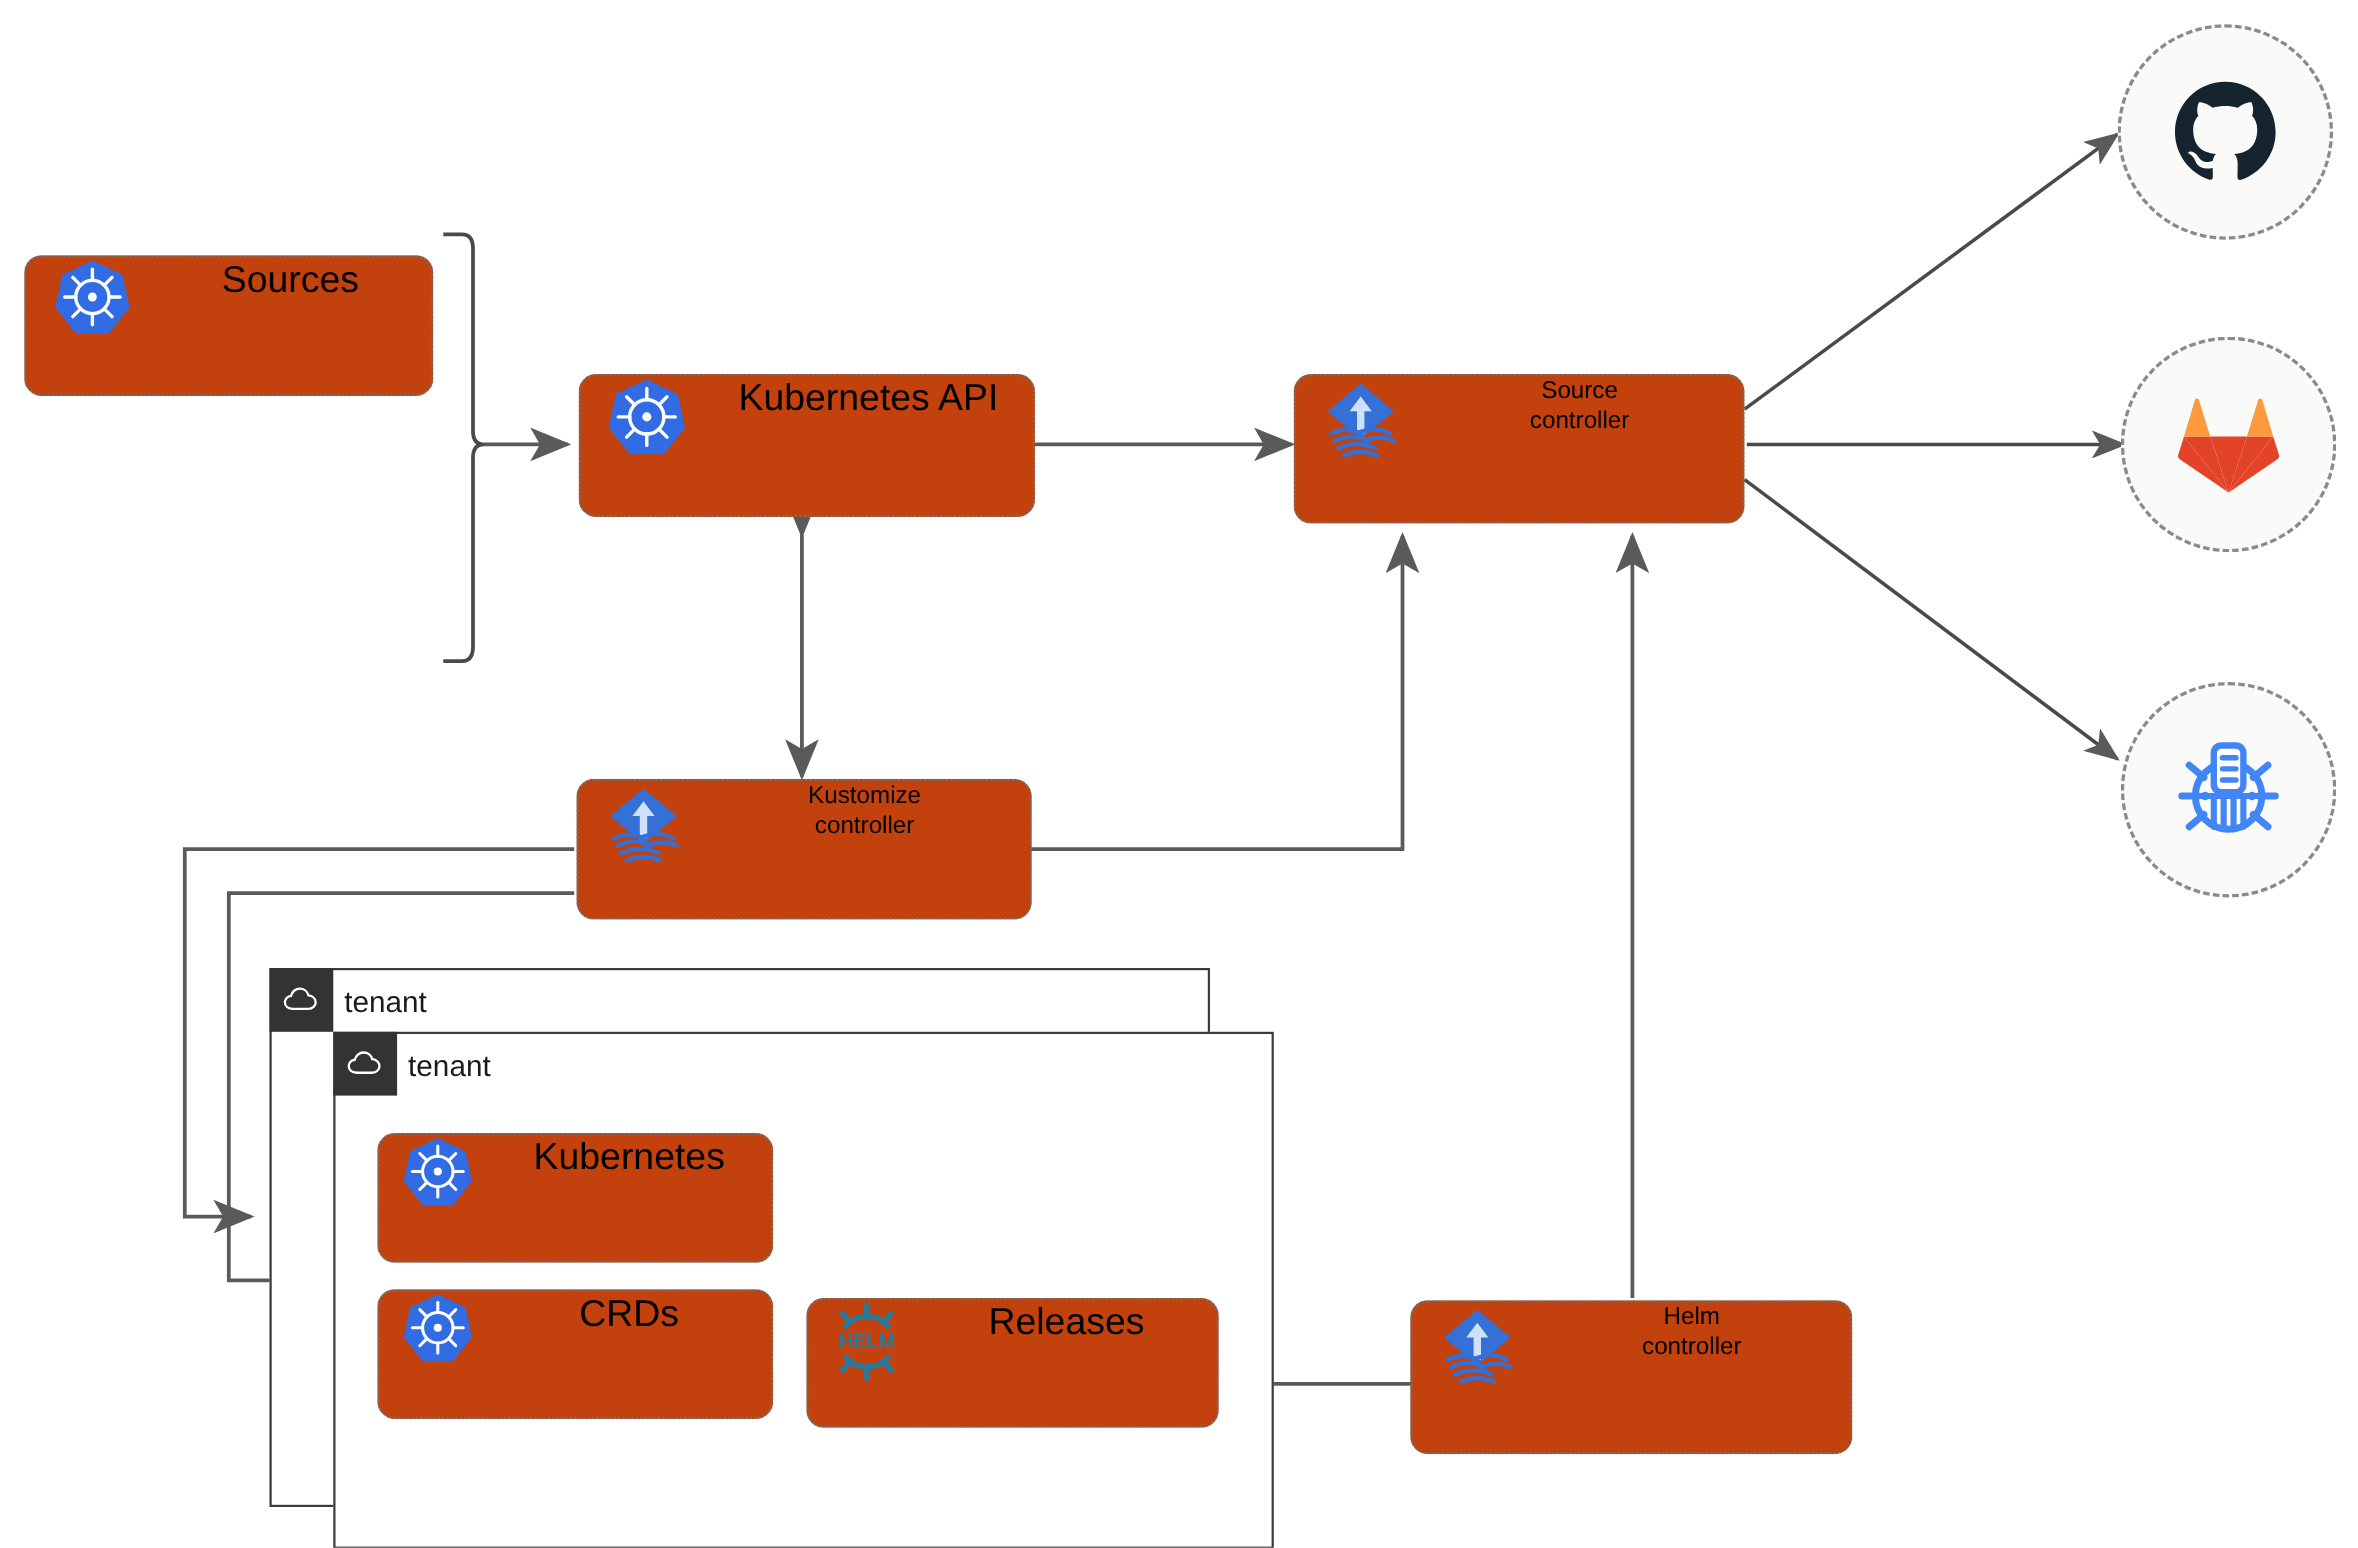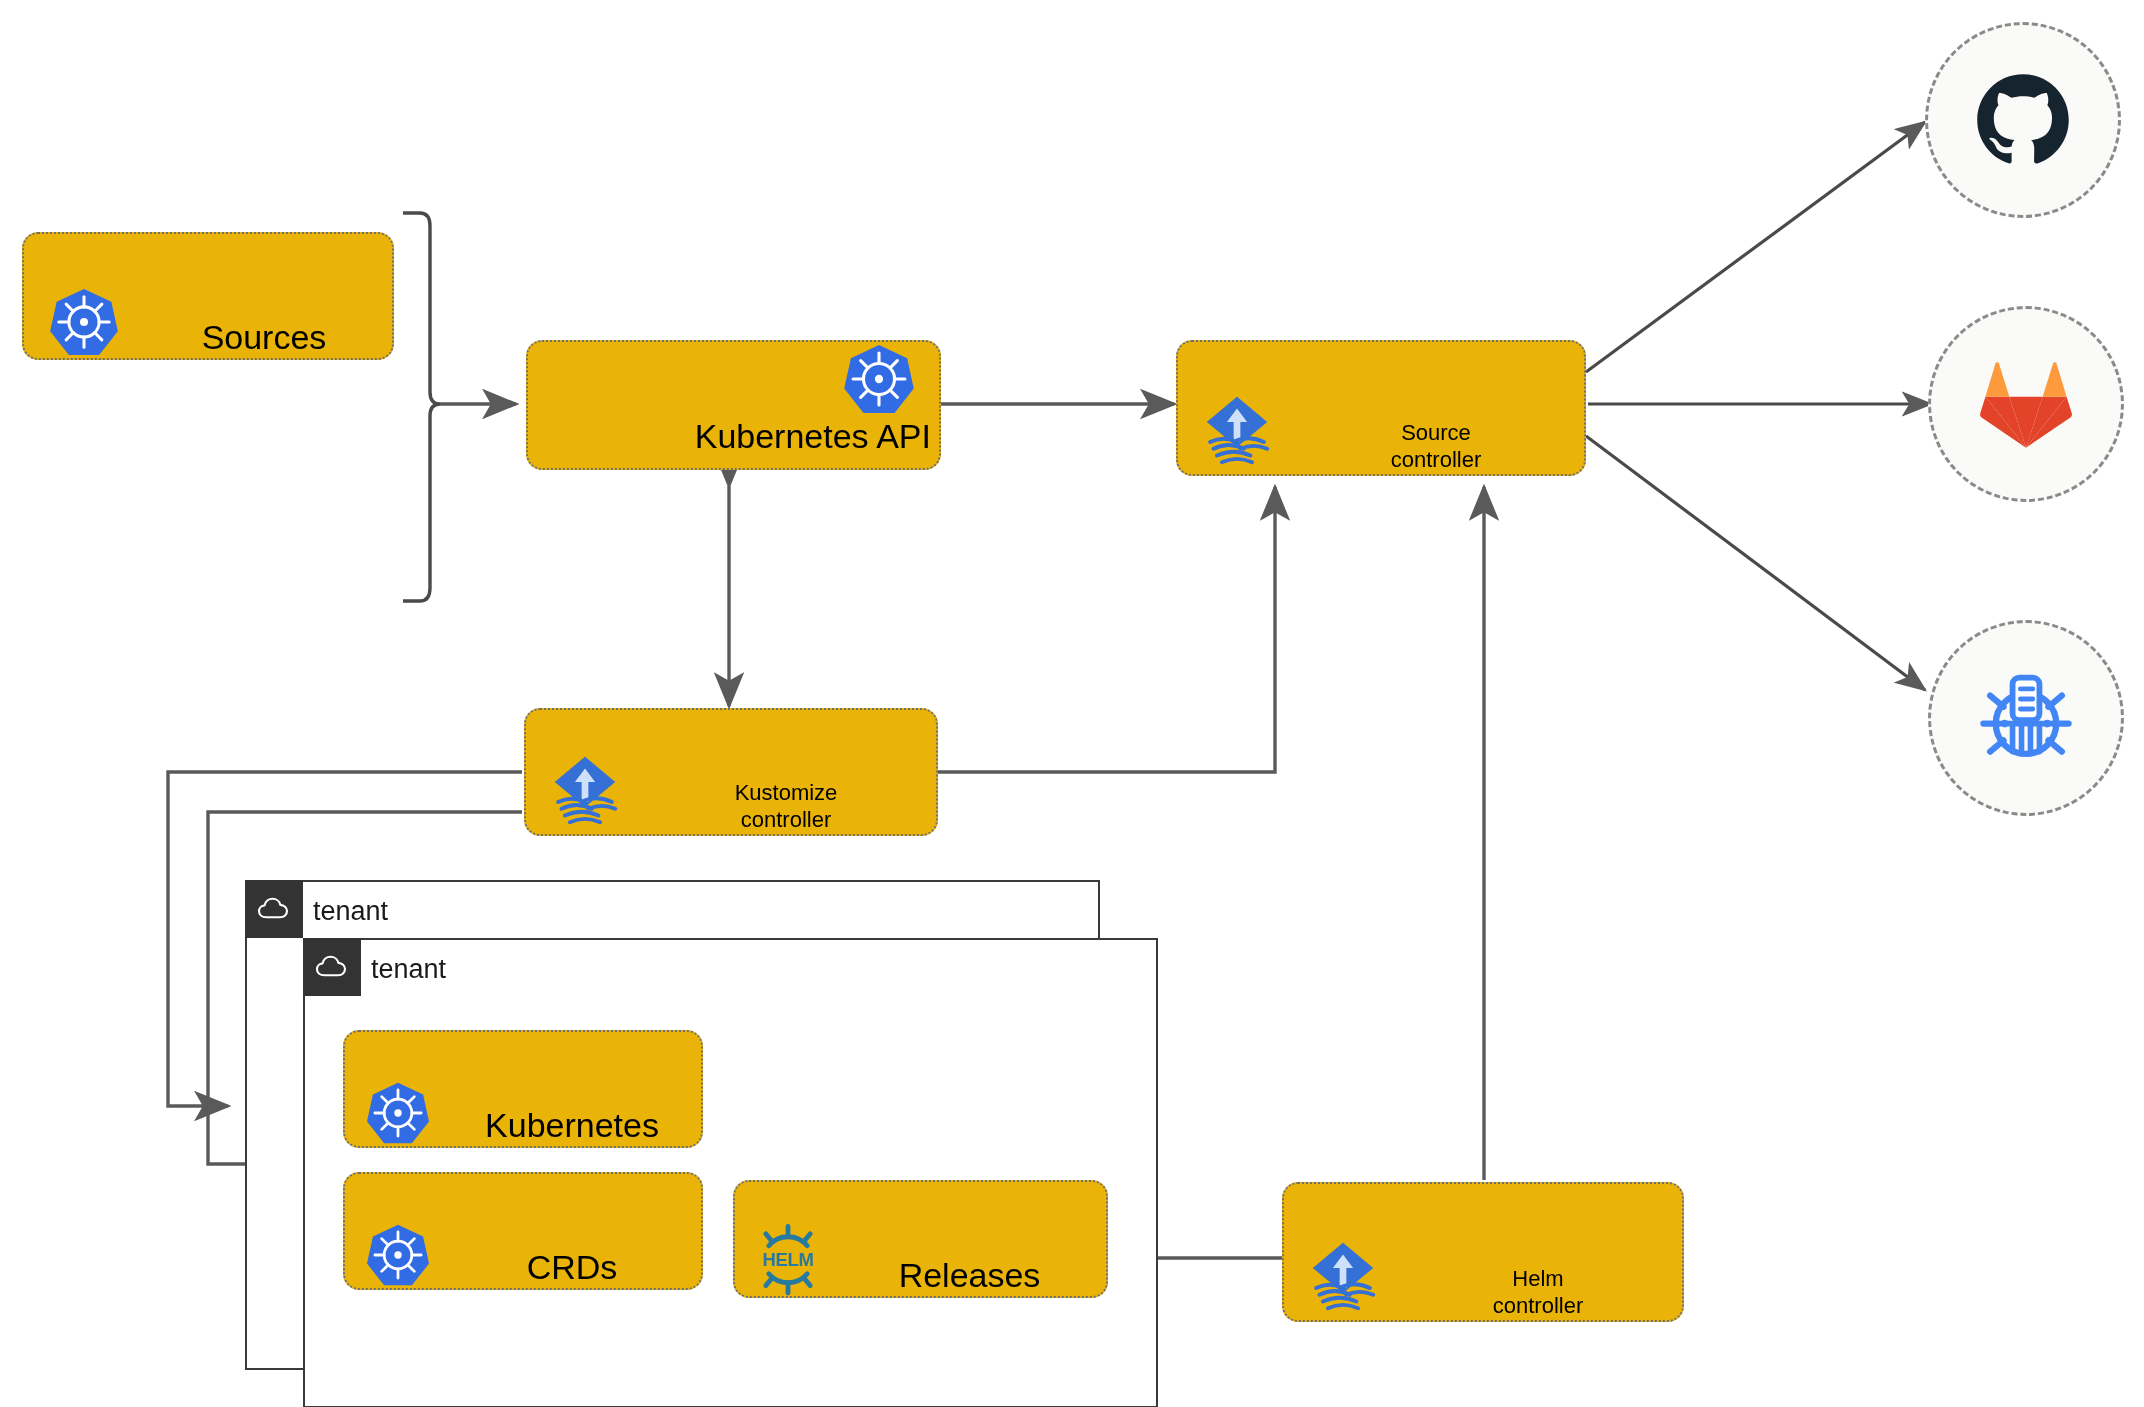--- a/index.html
+++ b/index.html
@@ -6,24 +6,24 @@
   html,body{margin:0;padding:0;background:#ffffff;}
   body{
     font-family:"Liberation Sans","DejaVu Sans",sans-serif;
     width:2144px;height:1407px;overflow:hidden;position:relative;
   }
   #stage{position:absolute;left:0;top:0;width:2144px;height:1407px;}
 
   
   .node{
     position:absolute;
-    background:#eab308;
+    background:#c2410c;
     border:2.5px dotted #6f6f6f;
     border-radius:16px;
-    display:flex;align-items:flex-end;
+    display:flex;align-items:flex-start;
     box-sizing:border-box;
   }
   .node .ico{flex:0 0 auto;display:flex;align-items:center;justify-content:center;}
   .node .lbl{
     flex:1 1 auto;text-align:center;color:#000;
     font-size:34px;line-height:1.22;white-space:pre-line;
     padding-right:8px;
   }
   .node.two-line .lbl{font-size:22px;}
 
@@ -133,21 +133,21 @@
           <line x1="74.8" y1="25.2" x2="65" y2="35"></line>
           <line x1="35" y1="65" x2="25.2" y2="74.8"></line>
         </g>
         <circle cx="50" cy="50" r="5.6" fill="#ffffff"></circle>
       </svg>
     </div>
     <div class="lbl">Sources</div>
   </div>
 
 
-  <div class="node" style="left:526px;top:340px;width:415px;height:130px;flex-direction:column;">
+  <div class="node" style="left:526px;top:340px;width:415px;height:130px;">
     <div class="ico" style="width:120px;">
       <svg width="74" height="74" viewBox="0 0 100 100">
         <path d="M50 4 L88 22 L97 63 L71 96 L29 96 L3 63 L12 22 Z" fill="#326ce5"></path>
         <g fill="none" stroke="#ffffff" stroke-width="4.2" stroke-linecap="round">
           <circle cx="50" cy="50" r="21"></circle>
           <line x1="50" y1="15" x2="50" y2="29"></line>
             <line x1="50" y1="71" x2="50" y2="85"></line>
           <line x1="15" y1="50" x2="29" y2="50"></line>
             <line x1="71" y1="50" x2="85" y2="50"></line>
           <line x1="25.2" y1="25.2" x2="35" y2="35"></line>

